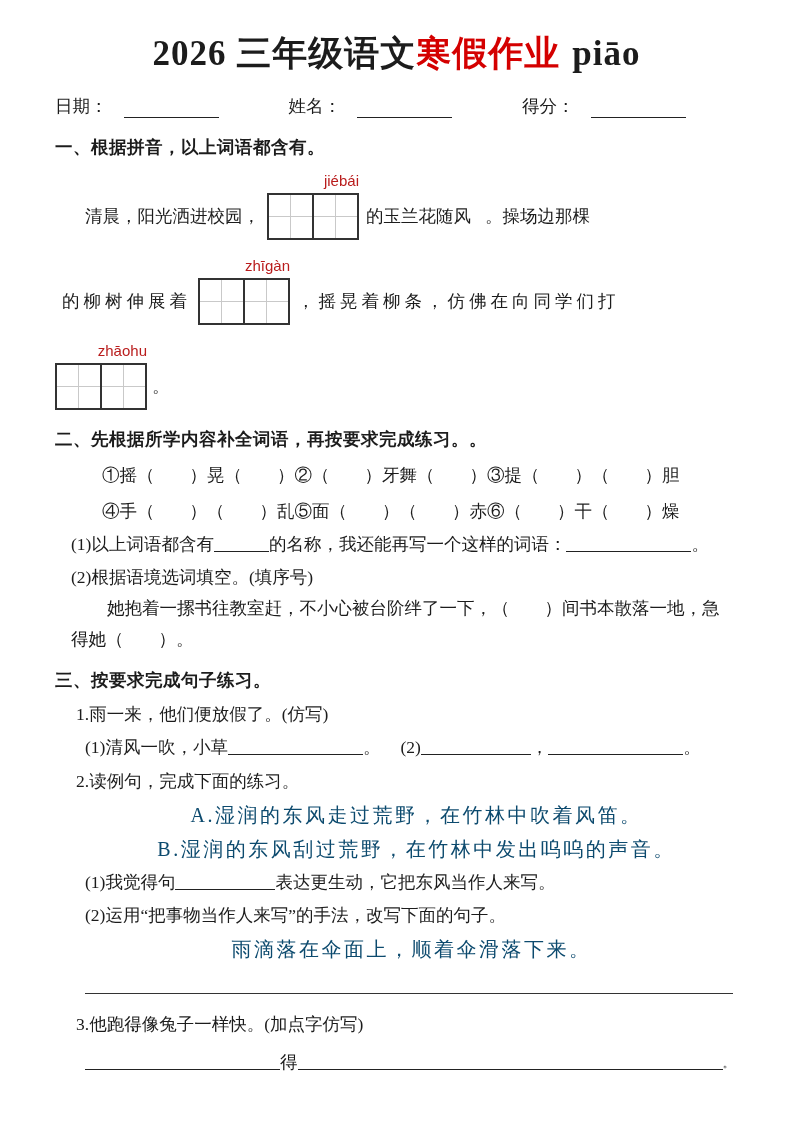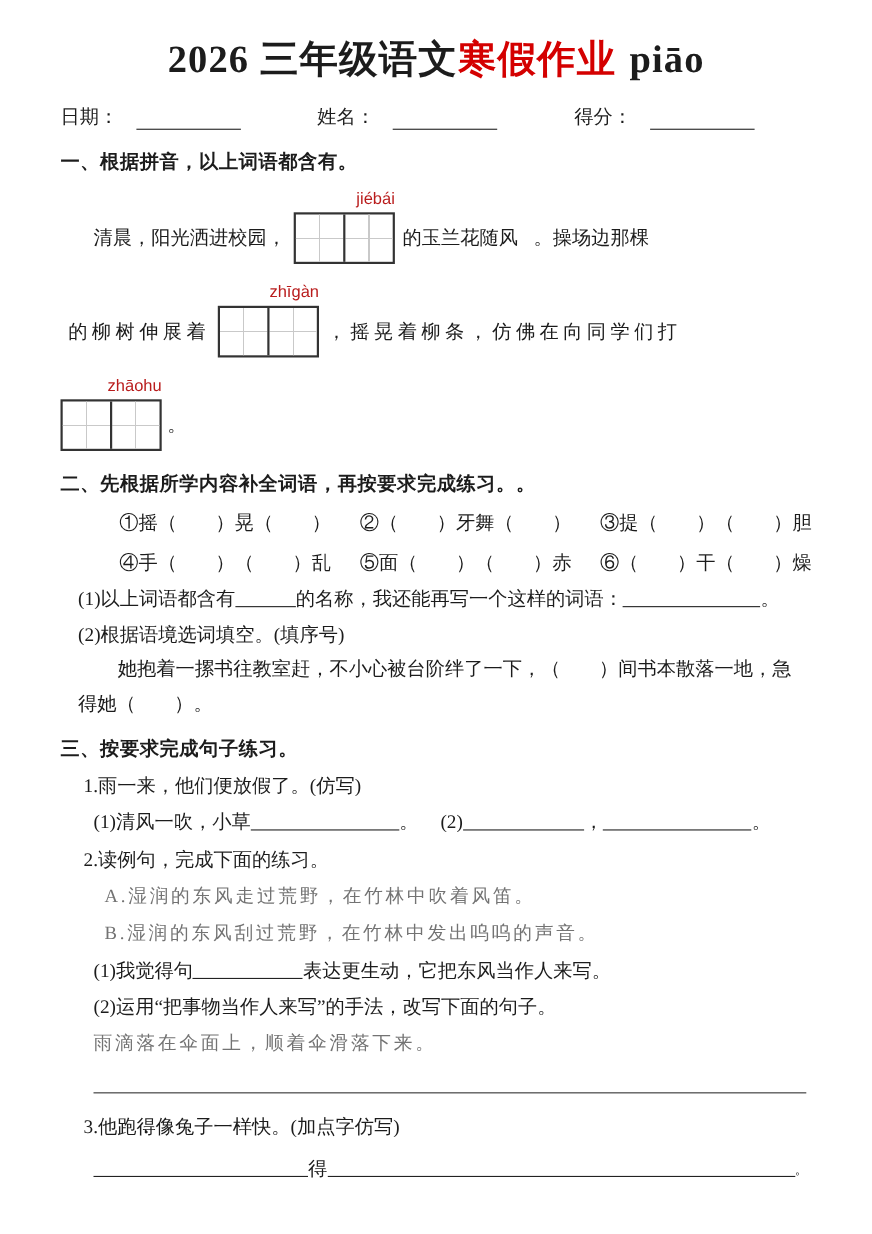--- a/index.html
+++ b/index.html
@@ -72,31 +72,32 @@
   .py i{font-style:normal;}
   .cells{display:flex;border:2px solid #333;width:max-content;}
   .cell{
     width:43px;height:43px;
     background:
       linear-gradient(to right,transparent calc(50% - .5px),#c9c9c9 calc(50% - .5px),#c9c9c9 calc(50% + .5px),transparent calc(50% + .5px)),
       linear-gradient(to bottom,transparent calc(50% - .5px),#c9c9c9 calc(50% - .5px),#c9c9c9 calc(50% + .5px),transparent calc(50% + .5px));
   }
   .cell + .cell{border-left:2px solid #333;}
   
-  .idioms{display:flex;gap:26px;margin:12px 0 0 47px;white-space:nowrap;justify-content:flex-end;}
+  .idioms{display:flex;margin:12px 0 0 47px;white-space:nowrap;}
   .qline{margin:9px 0 0 16px;white-space:nowrap;}
   .qline-in{margin-left:30px;}
   .passage-l1{margin:7px 0 0 16px;text-indent:36px;}
   .passage-l2{margin:7px 0 0 16px;}
   .item{margin:10px 0 0 21px;}
   .kaiti{
     margin:10px 0 0 40px;
-    font-size:17px;
+    font-size:20px;
     letter-spacing:2.5px;
-    color:#737373;
+    color:#0c4a6e;
+    text-align:center;
   }
   .kaiti.noindent{margin-left:30px;}
   .gap-left{margin-left:20px;}
   .answer-rule{
     margin:32px 0 0 30px;
     width:648px;height:0;
     border-bottom:1.5px solid #333;
   }
   .item3{margin-top:18px;}
   .dotted{position:relative;}

